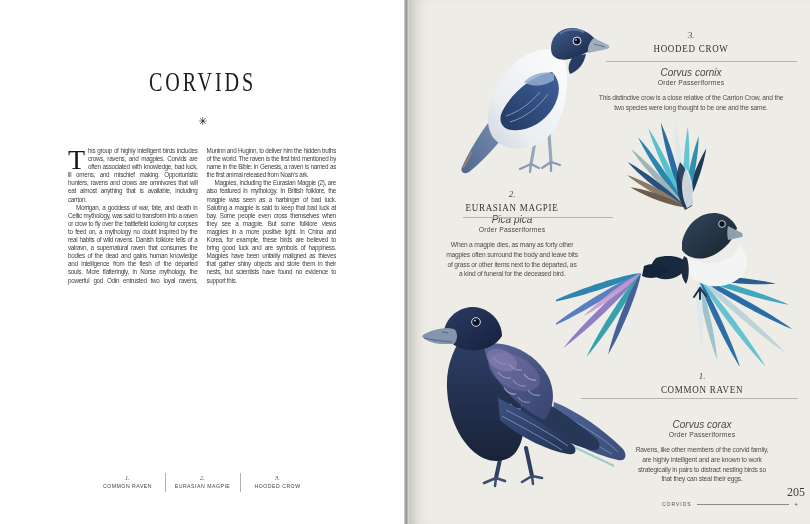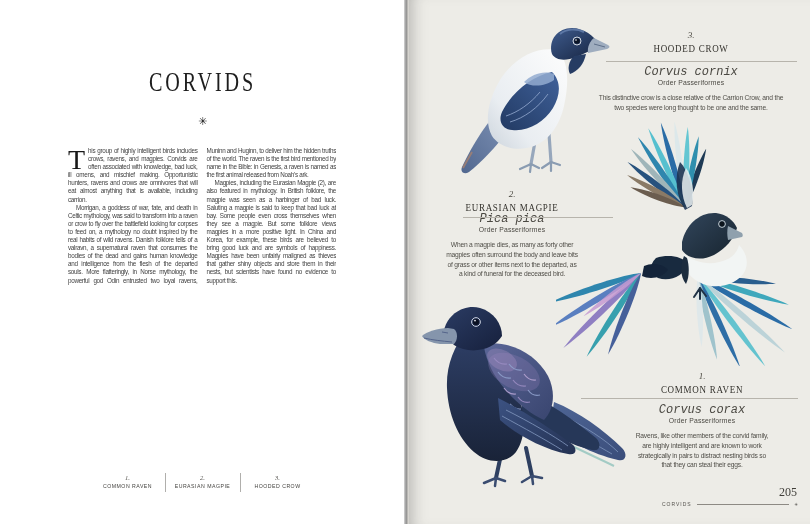--- a/index.html
+++ b/index.html
@@ -29,37 +29,37 @@
   .spine{position:absolute;left:404px;top:0;width:5px;height:524px;
         background:linear-gradient(to right,#d6d6d6,#8f8f8f 45%,#c9c7c2 80%,#e2e0db);}
   
   .page-right{position:absolute;left:409px;top:0;width:401px;height:524px;background:#edece7;
         box-shadow:inset 14px 0 16px -12px rgba(60,60,60,.35);}
   .section{position:absolute;text-align:center;color:#4a4842;}
   .sec-number{font-family:"Liberation Serif",serif;font-style:italic;font-size:9px;
         line-height:10px;color:#4a4840;}
   .sec-title{display:block;font-family:"Liberation Serif",serif;font-size:10px;letter-spacing:.8px;
         color:#35332e;margin-top:3px;transform:scaleX(.9);transform-origin:center;white-space:nowrap;}
-  .latin{font-family:Liberation Mono, monospace;font-style:italic;font-size:12px;line-height:9px;color:#4a4842;}
+  .latin{font-family:Liberation Sans, sans-serif;font-style:italic;font-size:10px;line-height:9px;color:#4a4842;}
   .order{font-size:6.8px;line-height:9px;letter-spacing:.2px;color:#4a4842;margin-top:1px;}
   .sec-desc{font-size:6.7px;line-height:9.8px;letter-spacing:-0.2px;color:#504e48;margin:6px auto 0 auto;}
   .rule{position:absolute;height:0;border-top:1px solid #b7b4ac;}
   .sec-hooded{left:183px;top:30px;width:198px;}
   .sec-hooded .latin{margin-top:14px;}
   .rule-hooded{left:197px;top:61px;width:191px;}
   .desc-hooded{max-width:192px;}
   .sec-magpie{left:33px;top:189px;width:140px;}
   .sec-magpie .latin{margin-top:2px;}
   .rule-magpie{left:54px;top:217px;width:150px;}
   .desc-magpie{max-width:134px;}
   .sec-raven{left:193px;top:371px;width:200px;}
-  .sec-raven .latin{margin-top:11px;}
+  .sec-raven .latin{margin-top:25px;}
   .rule-raven{left:172px;top:398px;width:217px;}
   .desc-raven{max-width:136px;}
-  .page-number{position:absolute;right:13px;top:485px;font-family:"Liberation Serif",serif;
+  .page-number{position:absolute;right:5px;top:485px;font-family:"Liberation Serif",serif;
         font-size:12px;color:#3f3d38;}
   .running-footer{position:absolute;left:253px;right:12px;top:501px;display:flex;align-items:center;}
   .running-footer .rf-label{font-size:5px;letter-spacing:1px;color:#55534e;}
   .running-footer .rf-line{flex:1;border-top:1px solid #8d8a84;margin:0 5px;height:0;}
   .running-footer .rf-star{font-family:"DejaVu Sans",sans-serif;font-size:4.5px;color:#3c3a36;}
   .bird{position:absolute;}
   .bird-crow{left:27px;top:24px;width:176px;height:152px;}
   .bird-magpie{left:147px;top:118px;width:240px;height:248px;}
   .bird-raven{left:5px;top:302px;width:220px;height:192px;}
 </style>

